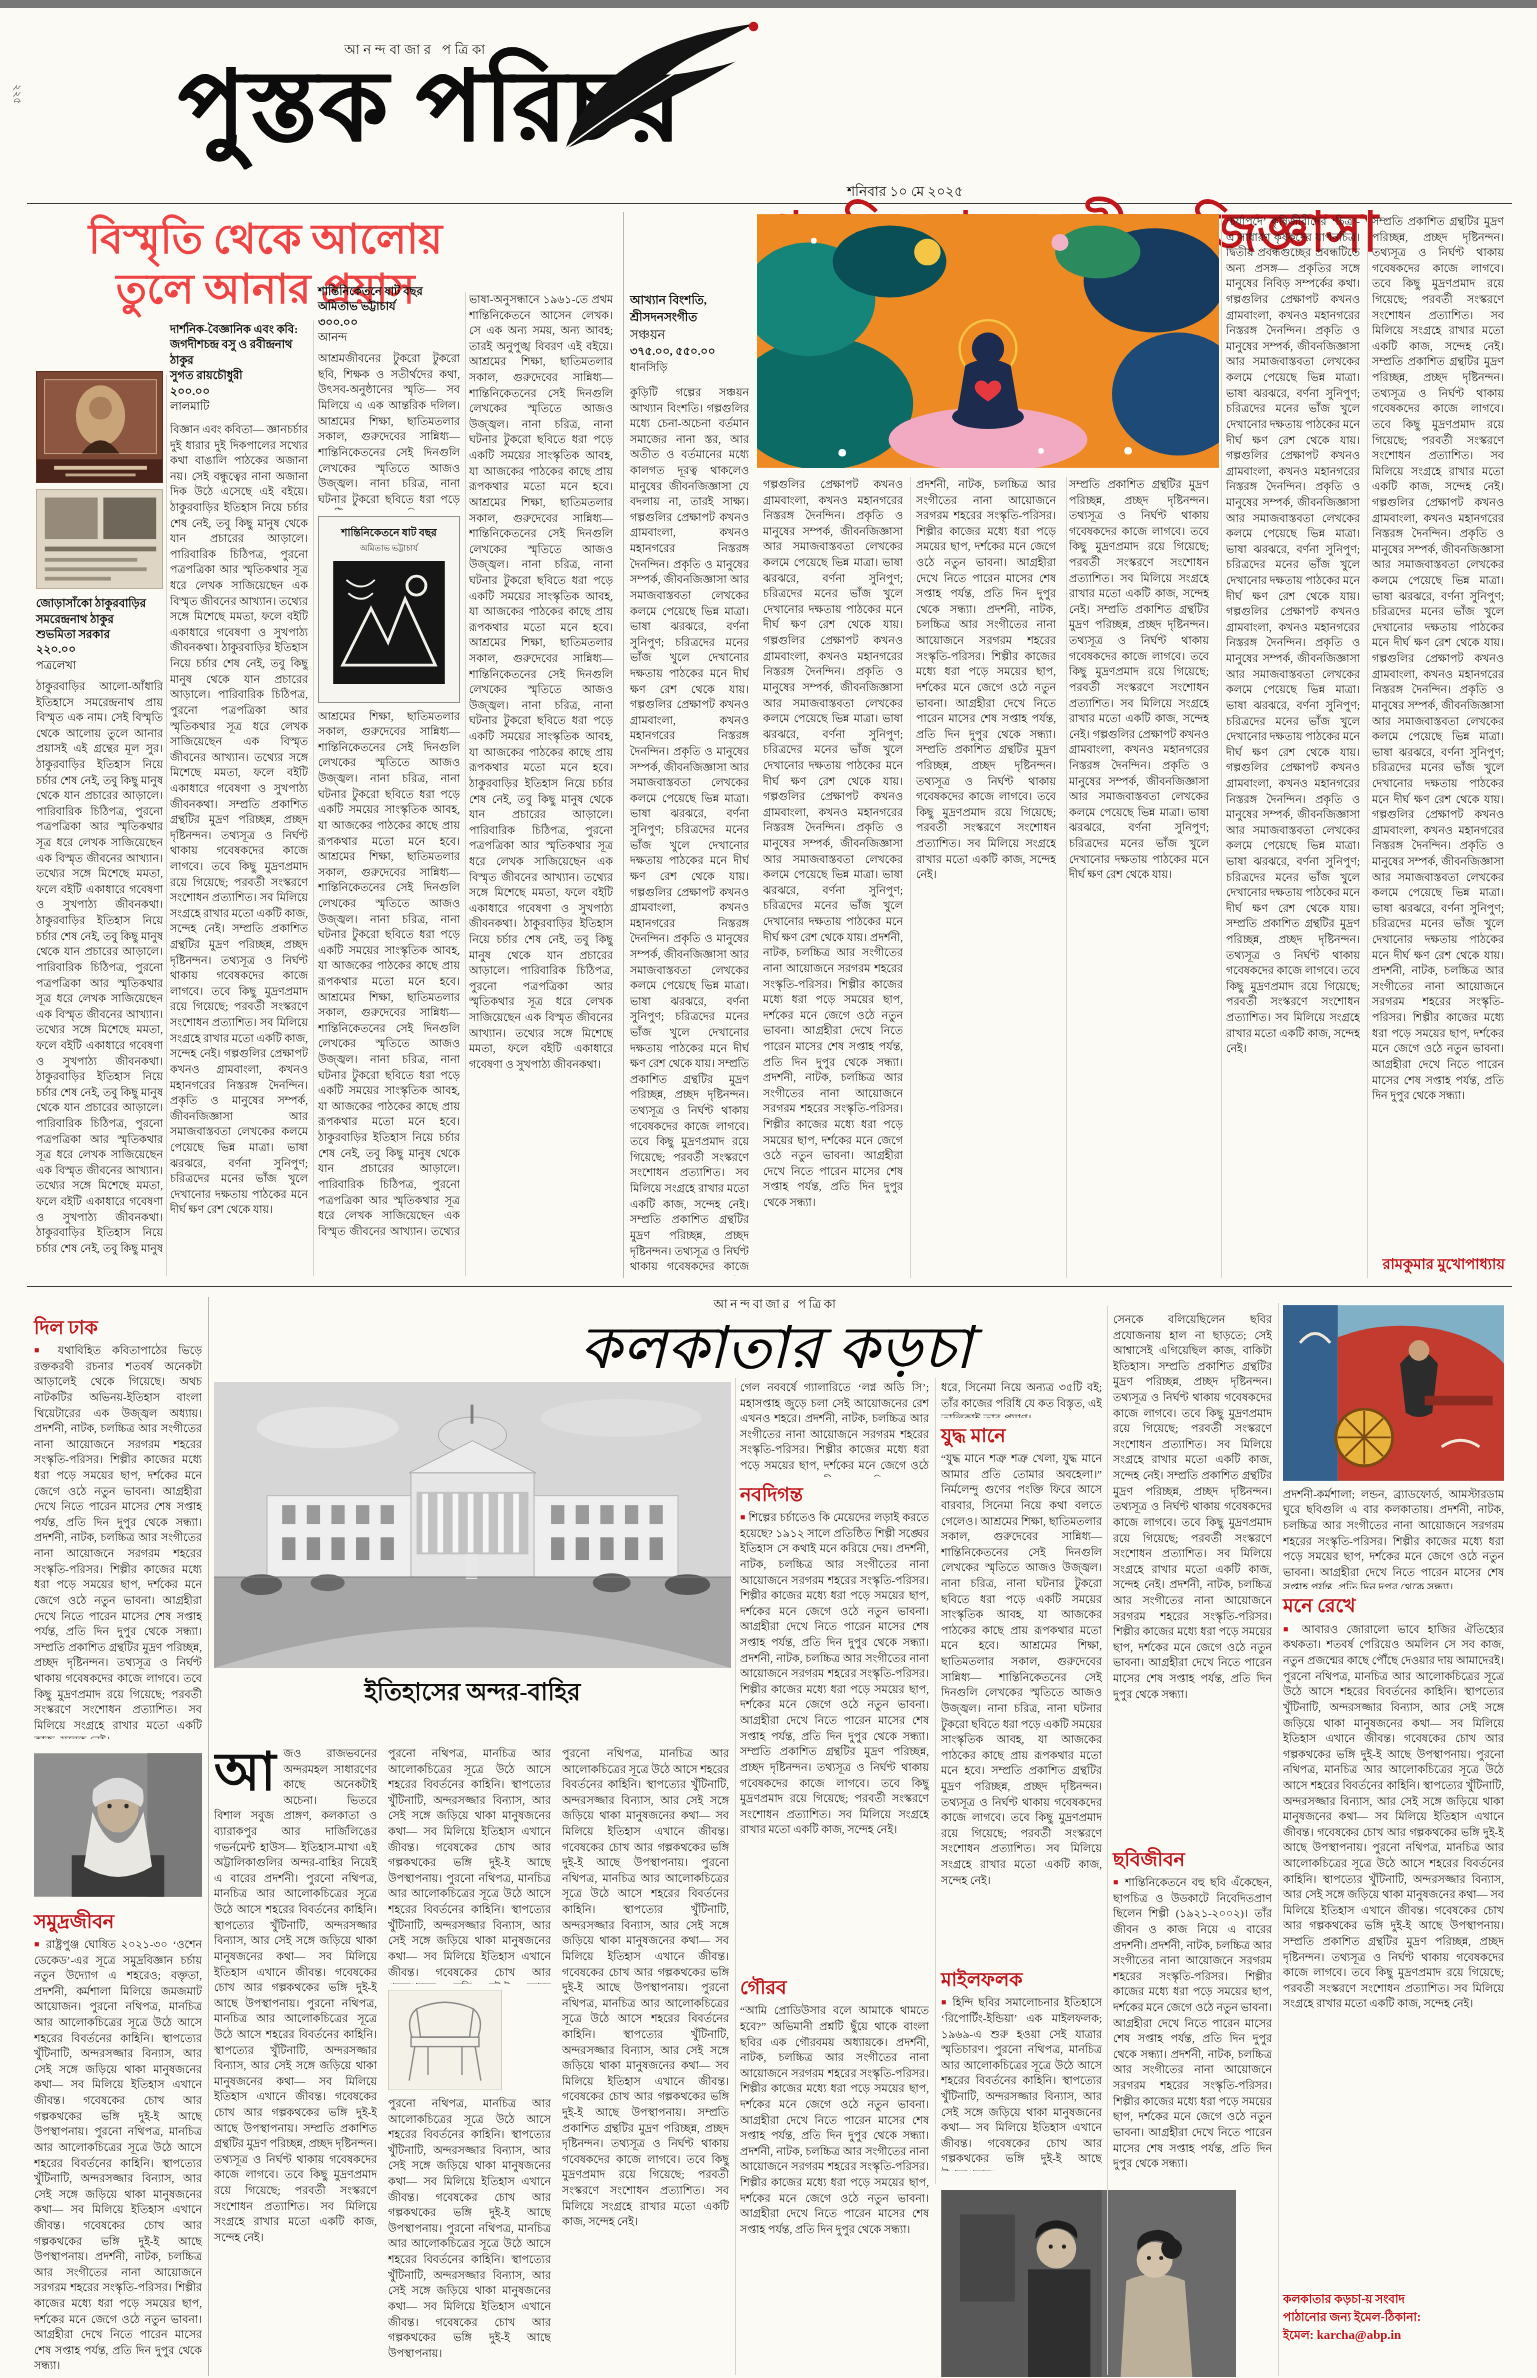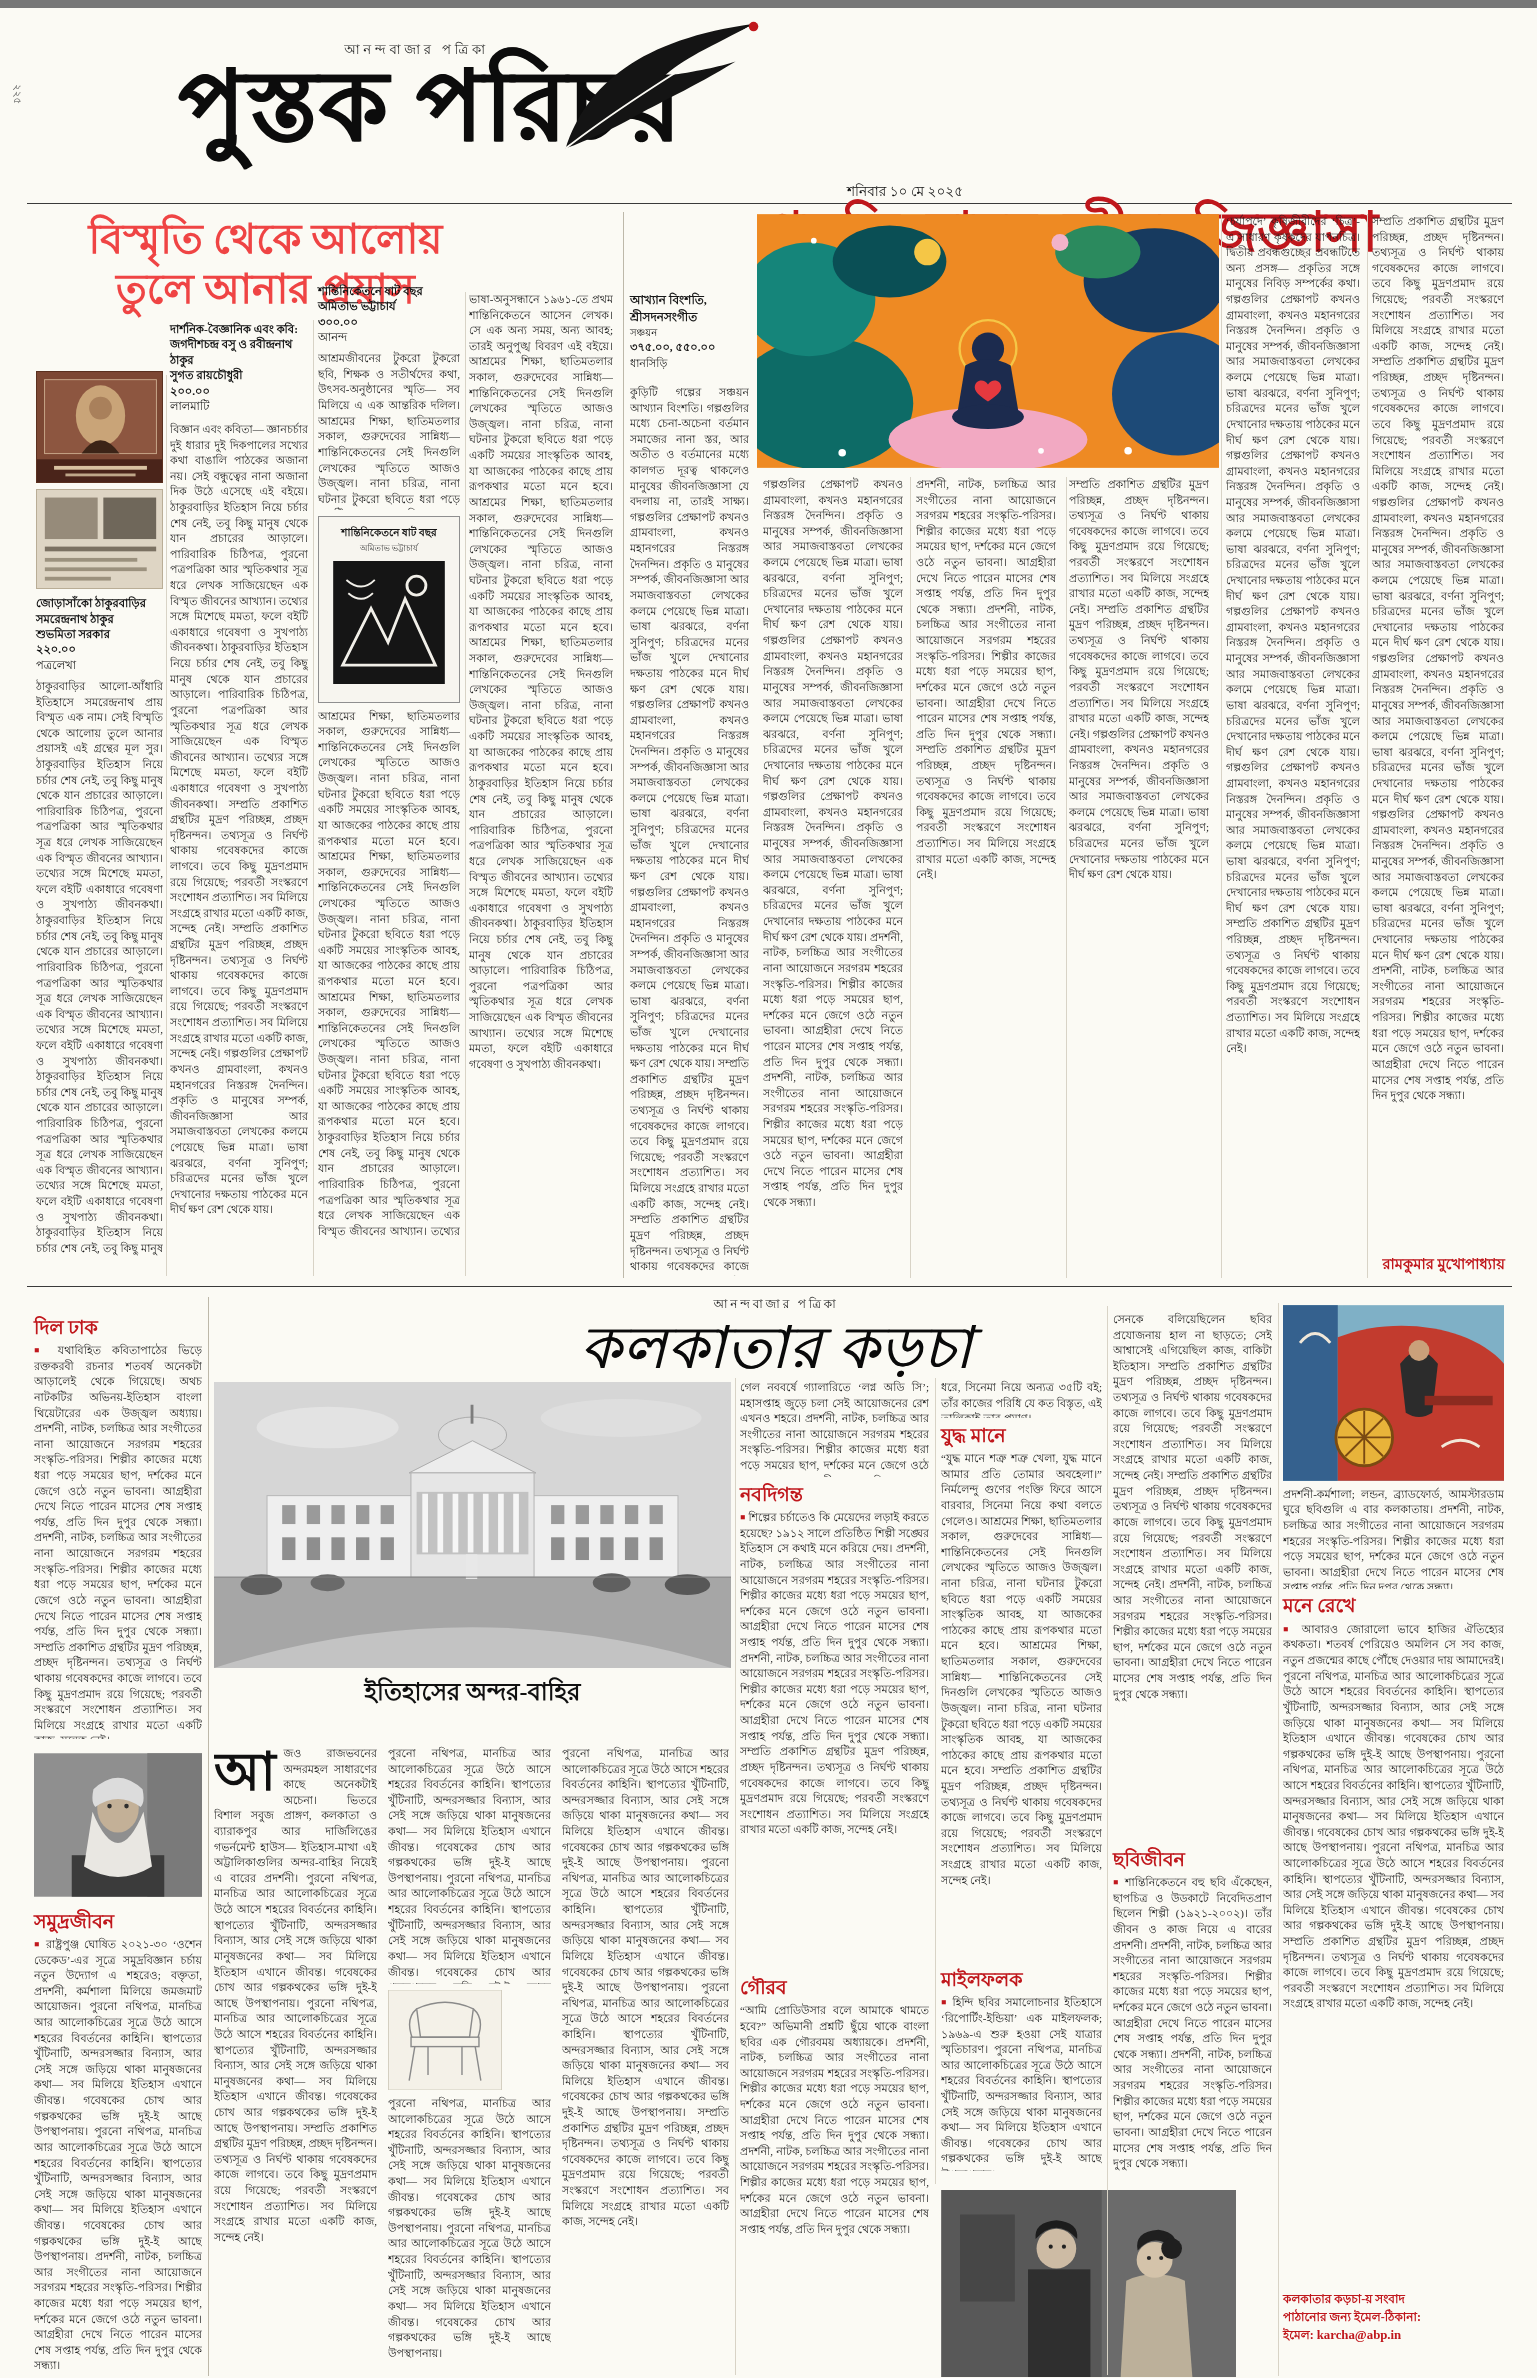--- a/index.html
+++ b/index.html
@@ -125,21 +125,21 @@
 
   <div class="vr" style="left:166px;top:367px;height:901px"></div>
   <div class="vr" style="left:313px;top:312px;height:956px"></div>
   <div class="vr" style="left:465px;top:284px;height:984px"></div>
   <div class="vr" style="left:623px;top:204px;height:1066px;background:#bdb8a9"></div>
 
   <div class="abs head-main" style="left:640px;top:195px;width:861px">প্রকৃতি, মানুষ, জীবনজিজ্ঞাসা</div>
 
   <div class="abs meta-block" style="left:630px;top:284px;width:119px">
     <div style="font-size:12px;font-weight:bold">আখ্যান বিংশতি, শ্রীসদনসংগীত</div>
-    <div style="font-size:10px">সঞ্চয়ন</div>
+    <div style="font-size:13px">সঞ্চয়ন</div>
     <div style="font-size:11.4px;font-weight:bold">৩৭৫.০০, ৫৫০.০০</div>
     <div style="font-size:11px">ধানসিড়ি</div>
   </div>
 
   <div class="abs body-text" style="left:630px;top:377px;width:119px;height:891px">কুড়িটি গল্পের সঞ্চয়ন আখ্যান বিংশতি। গল্পগুলির মধ্যে চেনা-অচেনা বর্তমান সমাজের নানা স্তর, আর অতীত ও বর্তমানের মধ্যে কালগত দূরত্ব থাকলেও মানুষের জীবনজিজ্ঞাসা যে বদলায় না, তারই সাক্ষ্য। গল্পগুলির প্রেক্ষাপট কখনও গ্রামবাংলা, কখনও মহানগরের নিস্তরঙ্গ দৈনন্দিন। প্রকৃতি ও মানুষের সম্পর্ক, জীবনজিজ্ঞাসা আর সমাজবাস্তবতা লেখকের কলমে পেয়েছে ভিন্ন মাত্রা। ভাষা ঝরঝরে, বর্ণনা সুনিপুণ; চরিত্রদের মনের ভাঁজ খুলে দেখানোর দক্ষতায় পাঠকের মনে দীর্ঘ ক্ষণ রেশ থেকে যায়। গল্পগুলির প্রেক্ষাপট কখনও গ্রামবাংলা, কখনও মহানগরের নিস্তরঙ্গ দৈনন্দিন। প্রকৃতি ও মানুষের সম্পর্ক, জীবনজিজ্ঞাসা আর সমাজবাস্তবতা লেখকের কলমে পেয়েছে ভিন্ন মাত্রা। ভাষা ঝরঝরে, বর্ণনা সুনিপুণ; চরিত্রদের মনের ভাঁজ খুলে দেখানোর দক্ষতায় পাঠকের মনে দীর্ঘ ক্ষণ রেশ থেকে যায়। গল্পগুলির প্রেক্ষাপট কখনও গ্রামবাংলা, কখনও মহানগরের নিস্তরঙ্গ দৈনন্দিন। প্রকৃতি ও মানুষের সম্পর্ক, জীবনজিজ্ঞাসা আর সমাজবাস্তবতা লেখকের কলমে পেয়েছে ভিন্ন মাত্রা। ভাষা ঝরঝরে, বর্ণনা সুনিপুণ; চরিত্রদের মনের ভাঁজ খুলে দেখানোর দক্ষতায় পাঠকের মনে দীর্ঘ ক্ষণ রেশ থেকে যায়। সম্প্রতি প্রকাশিত গ্রন্থটির মুদ্রণ পরিচ্ছন্ন, প্রচ্ছদ দৃষ্টিনন্দন। তথ্যসূত্র ও নির্ঘণ্ট থাকায় গবেষকদের কাজে লাগবে। তবে কিছু মুদ্রণপ্রমাদ রয়ে গিয়েছে; পরবর্তী সংস্করণে সংশোধন প্রত্যাশিত। সব মিলিয়ে সংগ্রহে রাখার মতো একটি কাজ, সন্দেহ নেই। সম্প্রতি প্রকাশিত গ্রন্থটির মুদ্রণ পরিচ্ছন্ন, প্রচ্ছদ দৃষ্টিনন্দন। তথ্যসূত্র ও নির্ঘণ্ট থাকায় গবেষকদের কাজে লাগবে। তবে কিছু মুদ্রণপ্রমাদ রয়ে গিয়েছে; পরবর্তী সংস্করণে সংশোধন প্রত্যাশিত। সব মিলিয়ে সংগ্রহে রাখার মতো একটি কাজ, সন্দেহ নেই।</div>
 
   <div class="abs" style="left:757px;top:206px;width:462px;height:254px">
     <svg viewBox="0 0 488 268" width="462" height="254">
       <rect width="488" height="268" fill="#ee8a23"></rect>
       <ellipse cx="70" cy="200" rx="95" ry="70" fill="#0d6b66"></ellipse>

